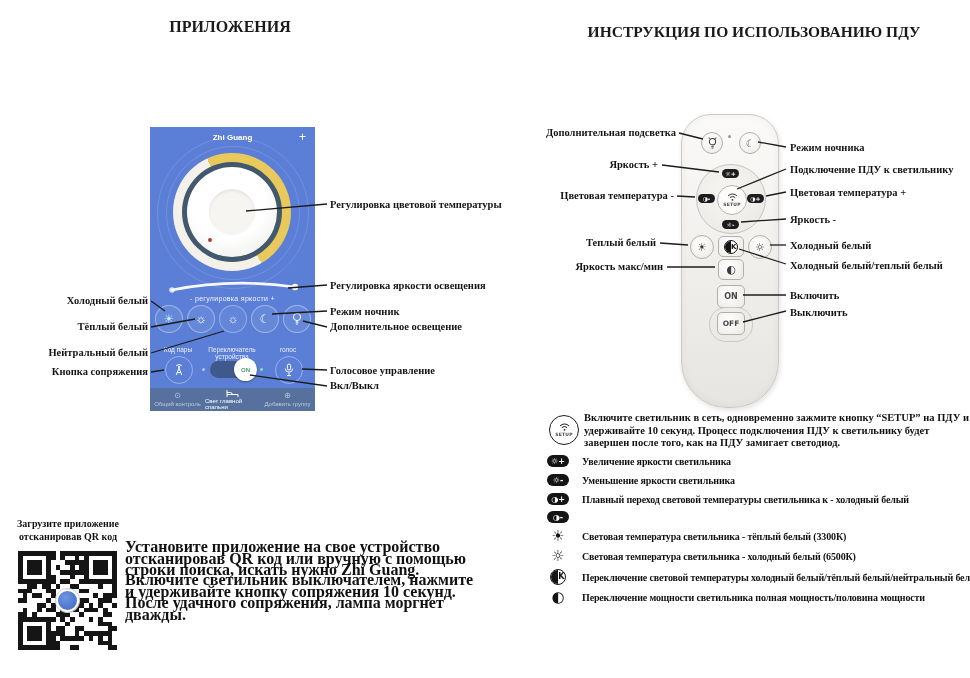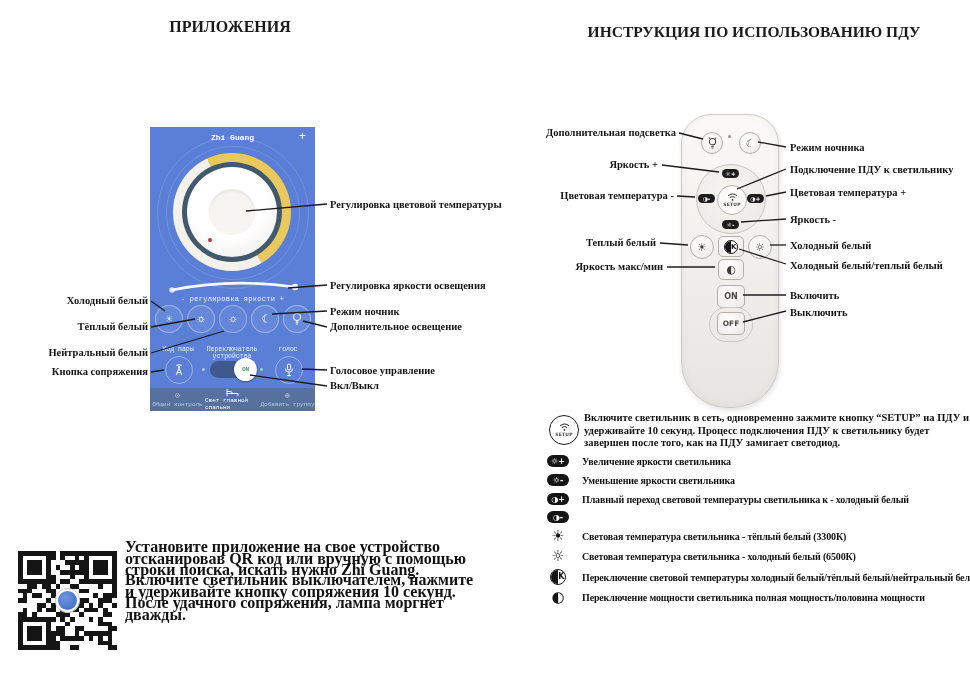--- a/index.html
+++ b/index.html
@@ -13,21 +13,21 @@
 
   
   .co{position:absolute;font-weight:bold;font-size:10.5px;white-space:nowrap;color:#141414;}
 
   
   .lines{position:absolute;left:0;top:0;pointer-events:none;}
   .lines line{stroke:#1c1c1c;stroke-width:1.3;}
 
   
   .app{position:absolute;left:150px;top:127px;width:165px;height:284px;background:#5b7fd6;
-       overflow:hidden;font-family:Liberation Mono, monospace;}
+       overflow:hidden;font-family:Liberation Sans, sans-serif;}
   .app-header{position:absolute;left:0;top:0;right:0;height:20px;display:flex;align-items:center;
        justify-content:center;color:#fff;font-size:8px;font-weight:bold;}
   .app-plus{position:absolute;right:9px;top:3px;color:#fff;font-size:12px;font-weight:normal;cursor:pointer;}
   .halo{position:absolute;border-radius:50%;border:1px solid rgba(255,255,255,0.14);}
   .h1{left:16px;top:19px;width:132px;height:132px;}
   .h2{left:7px;top:10px;width:150px;height:150px;}
   .dial{position:absolute;left:23px;top:26px;width:118px;height:118px;border-radius:50%;
         background:conic-gradient(from -25deg,#e9c95b 0deg 175deg,#f3f1ea 175deg 360deg);}
   .dial-dark{position:absolute;inset:9px;border-radius:50%;background:#42596d;}
   .knob{position:absolute;inset:5px;border-radius:50%;
@@ -342,20 +342,24 @@
       </span>
     <span class="lt">Переключение световой температуры холодный белый/тёплый белый/нейтральный белый</span>
   </div>
   <div class="legend-row" style="top:589px;">
     <span class="licon">
         <span class="lsun">◐</span>
       </span>
     <span class="lt">Переключение мощности светильника полная мощность/половина мощности</span>
   </div>
 
+  <div class="qr-caption">
+    <div>Загрузите приложение</div>
+    <div>отсканировав QR код</div>
+  </div>
   <div class="qr">
       <i class="b"></i>
       <i class="b"></i>
       <i class="b"></i>
       <i class="b"></i>
       <i class="b"></i>
       <i class="b"></i>
       <i class="b"></i>
       <i class="b"></i>
       <i></i>

